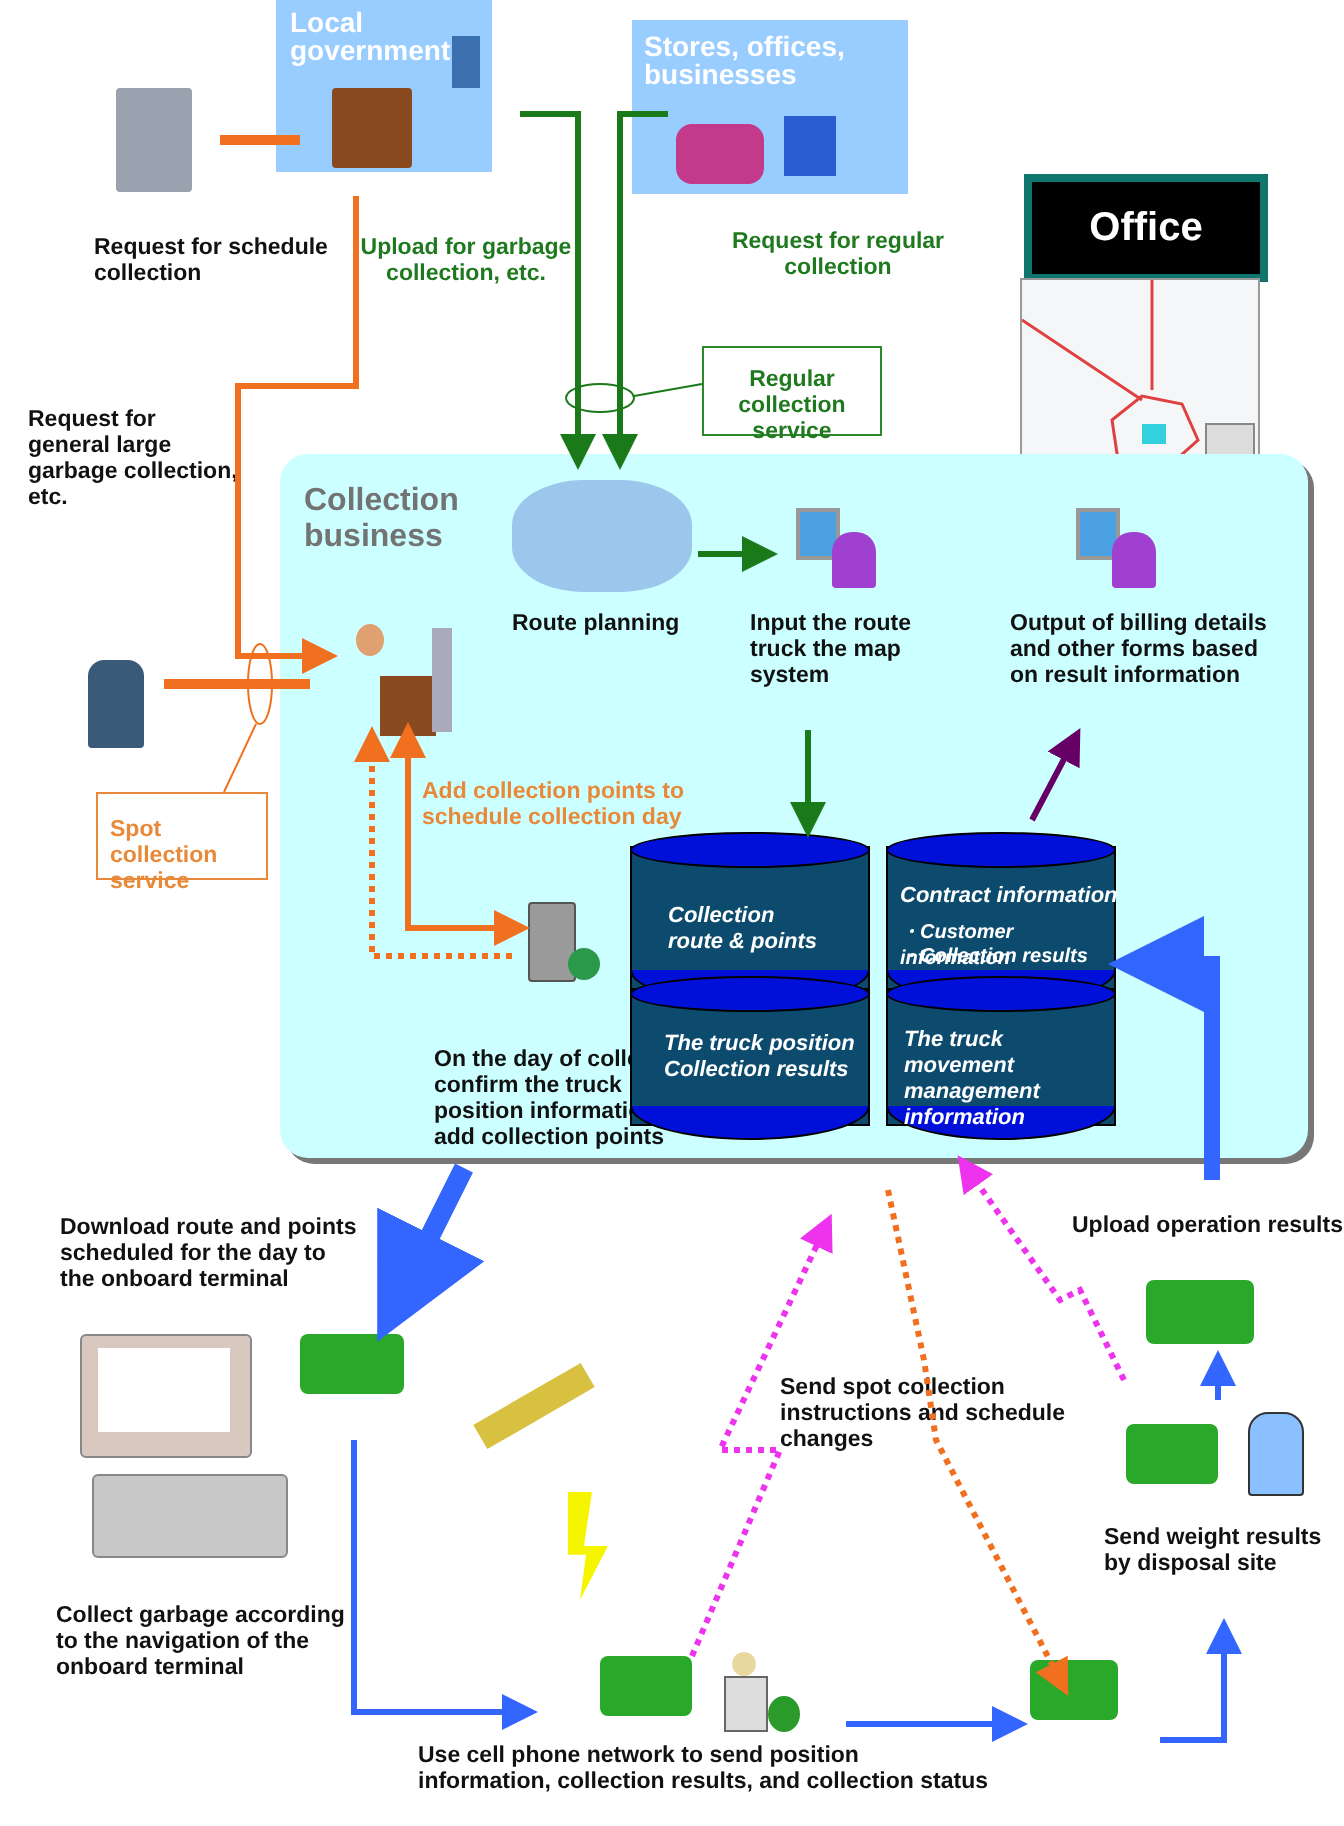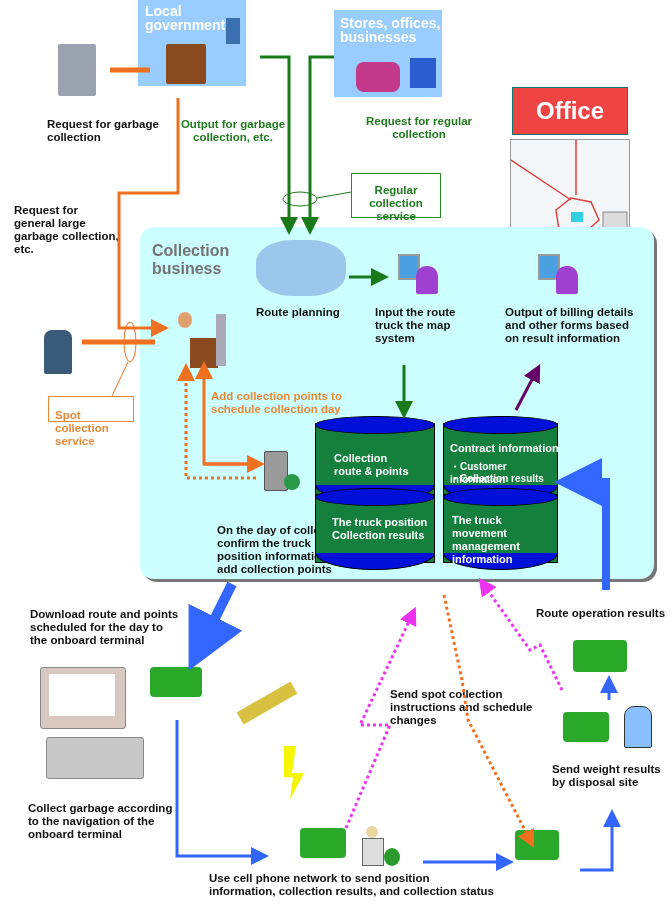--- a/index.html
+++ b/index.html
@@ -7,51 +7,51 @@
          font-family:"Liberation Sans", sans-serif; font-weight:bold; color:#111; }
   .abs { position:absolute; }
   .txt { font-size:11.5px; line-height:13px; }
   .green { color:#1f7a1f; }
   .orange { color:#e8893a; }
   .box-blue { background:#99ccff; }
   .box-title { color:#fff; font-size:14px; line-height:14px; }
   .biz { position:absolute; left:140px; top:227px; width:514px; height:352px;
          background:#ccffff; border-radius:14px; box-shadow:3px 3px 0 #777; }
   .biz-title { color:#737373; font-size:16px; line-height:18px; }
-  .office { background:#ef4444; border:1px solid #0f766e; color:#fff; font-size:24px;
+  .office { background:#000000; border:4px solid #0f766e; color:#fff; font-size:20px;
             display:flex; align-items:center; justify-content:center; }
-  .cyl { position:absolute; background:#15803d; color:#fff; font-size:11px; line-height:13px;
-         border:1px solid #000; }
+  .cyl { position:absolute; background:#0c4a6e; color:#fff; font-size:11px; line-height:13px;
+         border:1px solid #000;font-style:italic; }
   .cyl::before { content:""; position:absolute; left:-1px; right:-1px; top:-8px; height:16px;
          background:#0010d8; border:1px solid #000; border-radius:50%; }
   .cyl::after { content:""; position:absolute; left:-1px; right:-1px; bottom:-8px; height:16px;
          background:#0010d8; border:1px solid #000; border-top:none; border-radius:0 0 50% 50% / 0 0 100% 100%; }
   .cyl span, .cyl div { position:relative; z-index:2; }
   .outline-box { border:1px solid; background:#fff; }
   svg.overlay { position:absolute; left:0; top:0; }
 </style>
 </head>
 <body>
 
 <div class="abs box-blue" style="left:138px;top:0;width:108px;height:86px;">
   <div class="abs box-title" style="left:7px;top:4px;width:95px;">Local government</div>
   <div class="abs" style="left:88px;top:18px;width:14px;height:26px;background:#3a6fb0;"></div>
   <div class="abs" style="left:28px;top:44px;width:40px;height:40px;background:#8a4a20;border-radius:2px;"></div>
 </div>
 
-<div class="abs box-blue" style="left:334px;top:10px;width:108px;height:87px;">
+<div class="abs box-blue" style="left:316px;top:10px;width:138px;height:87px;">
   <div class="abs box-title" style="left:6px;top:6px;width:112px;">Stores, offices, businesses</div>
   <div class="abs" style="left:22px;top:52px;width:44px;height:30px;background:#c33a8a;border-radius:8px;"></div>
   <div class="abs" style="left:76px;top:48px;width:26px;height:30px;background:#2a5ed0;transform:rotate(0deg);"></div>
 </div>
 
 <div class="abs" style="left:58px;top:44px;width:38px;height:52px;background:#9aa2b0;border-radius:2px;"></div>
 
-<div class="abs txt" style="left:47px;top:118px;width:130px;">Request for garbage collection</div>
-<div class="abs txt green" style="left:178px;top:118px;width:110px;text-align:center;">Output for garbage collection, etc.</div>
+<div class="abs txt" style="left:47px;top:118px;width:130px;">Request for schedule collection</div>
+<div class="abs txt green" style="left:178px;top:118px;width:110px;text-align:center;">Upload for garbage collection, etc.</div>
 <div class="abs txt green" style="left:340px;top:115px;width:110px;text-align:center;margin-left:24px;">Request for regular collection</div>
 
 <div class="abs outline-box txt green" style="left:351px;top:173px;width:90px;height:45px;border-color:#2a8a2a;text-align:center;padding-top:10px;box-sizing:border-box;">Regular collection service</div>
 
 <div class="abs office" style="left:512px;top:87px;width:114px;height:46px;">Office</div>
 <div class="abs" style="left:510px;top:139px;width:118px;height:100px;background:#f4f6f8;border:1px solid #999;">
   <svg width="118" height="100">
     <line x1="0" y1="20" x2="60" y2="60" stroke="#e04040" stroke-width="1.5"></line>
     <line x1="65" y1="0" x2="65" y2="55" stroke="#e04040" stroke-width="1.5"></line>
     <polygon points="45,70 60,58 80,62 88,80 70,96 48,90" fill="none" stroke="#e04040" stroke-width="1.5"></polygon>
@@ -81,21 +81,21 @@
 <div class="abs txt" style="left:505px;top:306px;width:140px;">Output of billing details and other forms based on result information</div>
 
 <div class="abs" style="left:168px;top:312px;width:58px;height:56px;">
   <div class="abs" style="left:10px;top:0;width:14px;height:16px;background:#e0a070;border-radius:50%;"></div>
   <div class="abs" style="left:22px;top:26px;width:28px;height:30px;background:#8a4a20;"></div>
   <div class="abs" style="left:48px;top:2px;width:10px;height:52px;background:#aab;"></div>
 </div>
 
 <div class="abs" style="left:44px;top:330px;width:28px;height:44px;background:#3a5a7a;border-radius:8px 8px 2px 2px;"></div>
 
-<div class="abs outline-box txt orange" style="left:48px;top:396px;width:86px;height:26px;border-color:#e8893a;padding:12px 0 0 6px;box-sizing:border-box;">Spot collection service</div>
+<div class="abs outline-box txt orange" style="left:48px;top:396px;width:86px;height:44px;border-color:#e8893a;padding:12px 0 0 6px;box-sizing:border-box;">Spot collection service</div>
 
 <div class="abs txt orange" style="left:211px;top:390px;width:150px;">Add collection points to schedule collection day</div>
 
 <div class="abs" style="left:264px;top:451px;width:22px;height:38px;background:#9a9a9a;border:1px solid #555;border-radius:2px;"></div>
 <div class="abs" style="left:284px;top:474px;width:16px;height:16px;background:#2a9a4a;border-radius:50%;"></div>
 
 <div class="abs txt" style="left:169px;top:524px;width:140px;margin-left:48px;">On the day of collection, confirm the truck position information and add collection points</div>
 
 <div class="cyl" style="left:315px;top:423px;width:118px;height:70px;">
   <span style="position:absolute;left:18px;top:28px;width:80px;">Collection route &amp; points</span>
@@ -106,21 +106,21 @@
 <div class="cyl" style="left:443px;top:423px;width:113px;height:70px;">
   <div style="position:absolute;left:6px;top:18px;width:110px;">Contract information</div>
   <div style="position:absolute;left:6px;top:36px;width:110px;font-size:10px;">・Customer information</div>
   <div style="position:absolute;left:6px;top:48px;width:110px;font-size:10px;">・Collection results</div>
 </div>
 <div class="cyl" style="left:443px;top:495px;width:113px;height:66px;">
   <span style="position:absolute;left:8px;top:18px;width:104px;">The truck movement management information</span>
 </div>
 
 <div class="abs txt" style="left:30px;top:608px;width:150px;">Download route and points scheduled for the day to the onboard terminal</div>
-<div class="abs txt" style="left:536px;top:607px;width:136px;">Route operation results</div>
+<div class="abs txt" style="left:536px;top:607px;width:136px;">Upload operation results</div>
 
 <div class="abs" style="left:40px;top:667px;width:84px;height:60px;background:#d8c8c0;border:1px solid #888;border-radius:3px;">
   <div class="abs" style="left:8px;top:6px;width:66px;height:42px;background:#fff;"></div>
 </div>
 <div class="abs" style="left:46px;top:737px;width:96px;height:40px;background:#c8c8c8;border:1px solid #888;border-radius:3px;"></div>
 
 <div class="abs" style="left:150px;top:667px;width:52px;height:30px;background:#2aa82a;border-radius:4px;"></div>
 <div class="abs" style="left:236px;top:696px;width:62px;height:14px;background:#d8c040;transform:rotate(-30deg);"></div>
 <div class="abs" style="left:284px;top:746px;width:20px;height:54px;background:#f5f500;clip-path:polygon(0 0,60% 0,40% 50%,100% 50%,30% 100%,45% 58%,0 58%);"></div>
 

